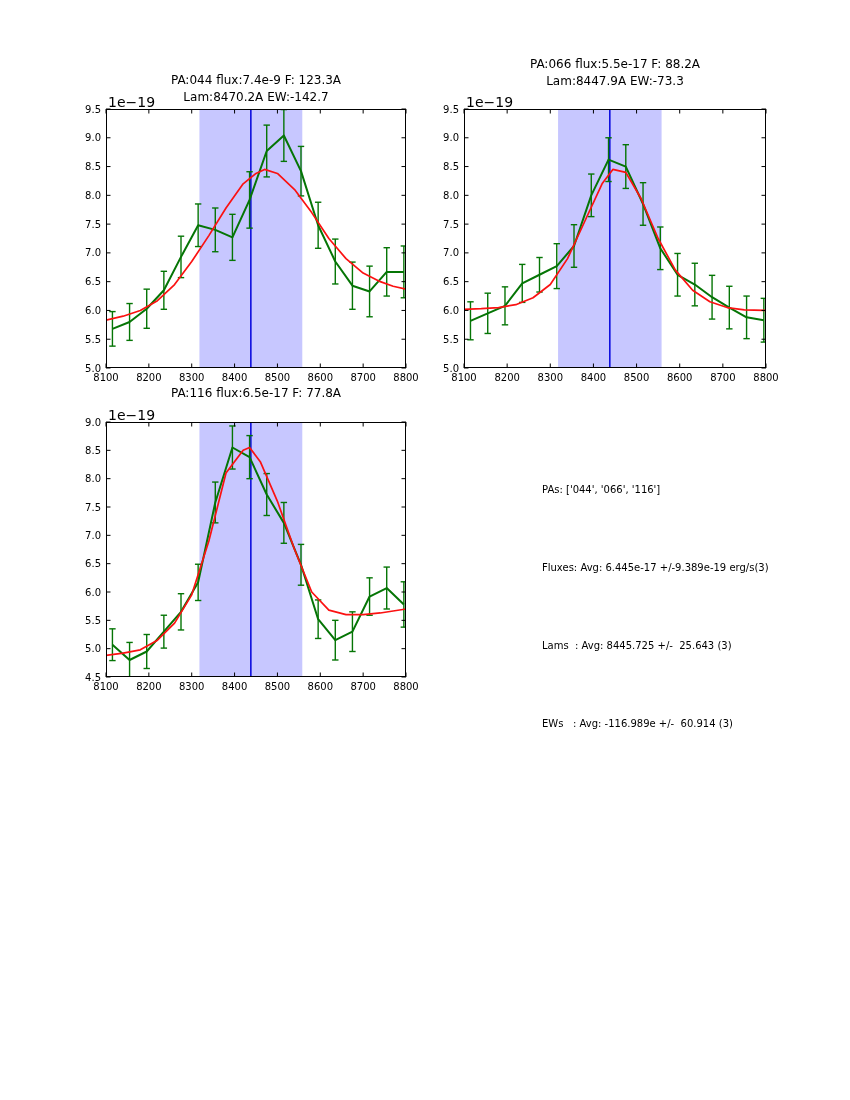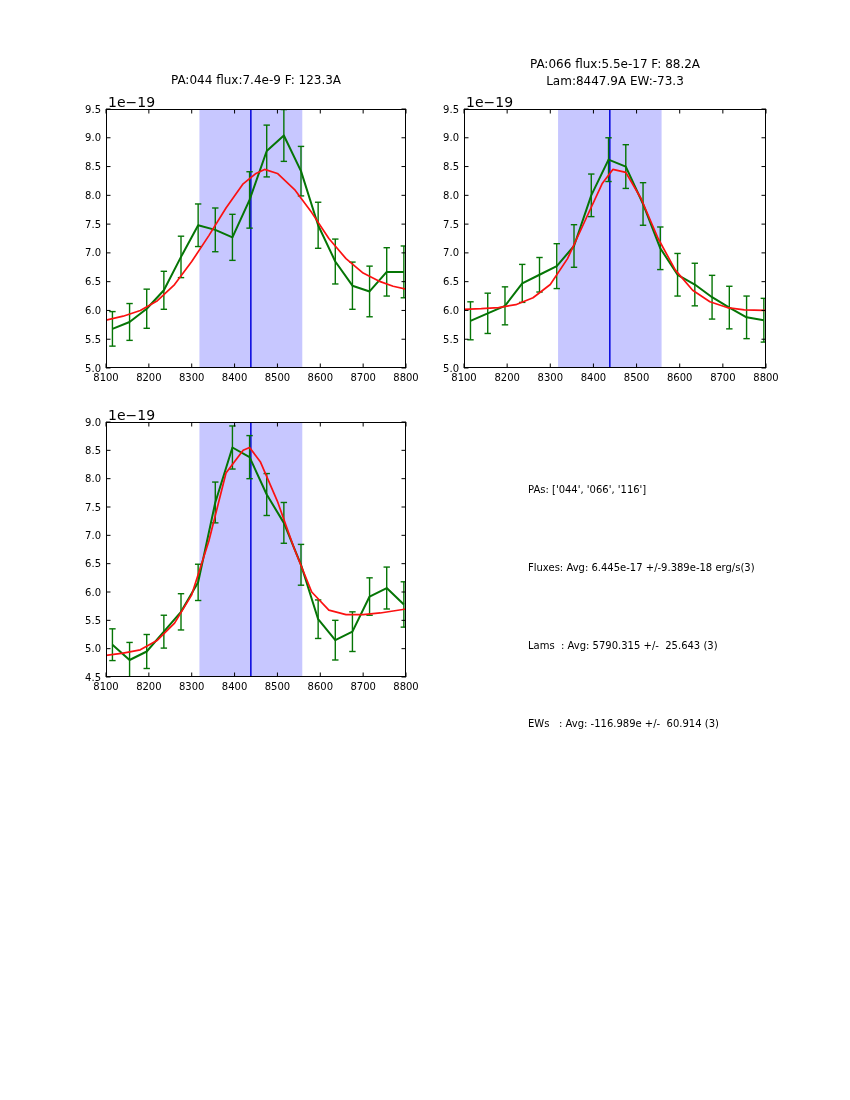--- a/index.html
+++ b/index.html
@@ -19,36 +19,38 @@
   .p0 { left: 106px; top: 109px; width: 300px; height: 259px; }
   .p1 { left: 464px; top: 109px; width: 302px; height: 259px; }
   .p2 { left: 106px; top: 422px; width: 300px; height: 255px; }
   .t0 { left: 106px; top: 72px;  width: 300px; }
   .t1 { left: 464px; top: 56px;  width: 302px; }
   .t2 { left: 106px; top: 385px; width: 300px; }
   .o0 { left: 108px; top: 94px; }
   .o1 { left: 466px; top: 94px; }
   .o2 { left: 108px; top: 407px; }
   .summary {
-    position: absolute; left: 528px; top: 425px;
+    position: absolute; left: 542px; top: 425px;
     font-size: 10px; line-height: 26px; white-space: pre; color: #000;
   }
   text.tick { font-family: "DejaVu Sans", "Liberation Sans", sans-serif; font-size: 10px; fill: #000; }
 </style>
 </head>
 <body>
 
 <div class="ptitle t0">
   <div>PA:044 flux:7.4e-9 F: 123.3A</div>
+  <div>Lam:8470.2A EW:-142.7</div>
 </div>
 <div class="ptitle t1">
   <div>PA:066 flux:5.5e-17 F: 88.2A</div>
   <div>Lam:8447.9A EW:-73.3</div>
 </div>
 <div class="ptitle t2">
+  <div>PA:116 flux:6.5e-17 F: 77.8A</div>
 </div>
 
 <div class="offset o0">1e−19</div>
 <div class="offset o1">1e−19</div>
 <div class="offset o2">1e−19</div>
 
 <div class="plot p0">
     <svg width="300" height="259">
       <defs>
         <clipPath id="cp0">
@@ -428,16 +430,16 @@
       <text x="-5" y="116.83333333333331" text-anchor="end" class="tick">7.0</text>
       <text x="-5" y="88.5" text-anchor="end" class="tick">7.5</text>
       <text x="-5" y="60.16666666666666" text-anchor="end" class="tick">8.0</text>
       <text x="-5" y="31.833333333333343" text-anchor="end" class="tick">8.5</text>
       <text x="-5" y="3.5" text-anchor="end" class="tick">9.0</text>
     </svg>
   </div>
 
 <div class="summary">
   <div>PAs: ['044', '066', '116']</div>
-  <div>Fluxes: Avg: 6.445e-17 +/-9.389e-18 erg/s(3)</div>
-  <div>Lams  : Avg: 5790.315 +/-  25.643 (3)</div>
+  <div>Fluxes: Avg: 6.445e-17 +/-9.389e-19 erg/s(3)</div>
+  <div>Lams  : Avg: 8445.725 +/-  25.643 (3)</div>
   <div>EWs   : Avg: -116.989e +/-  60.914 (3)</div>
 </div>
 
 </body></html>

